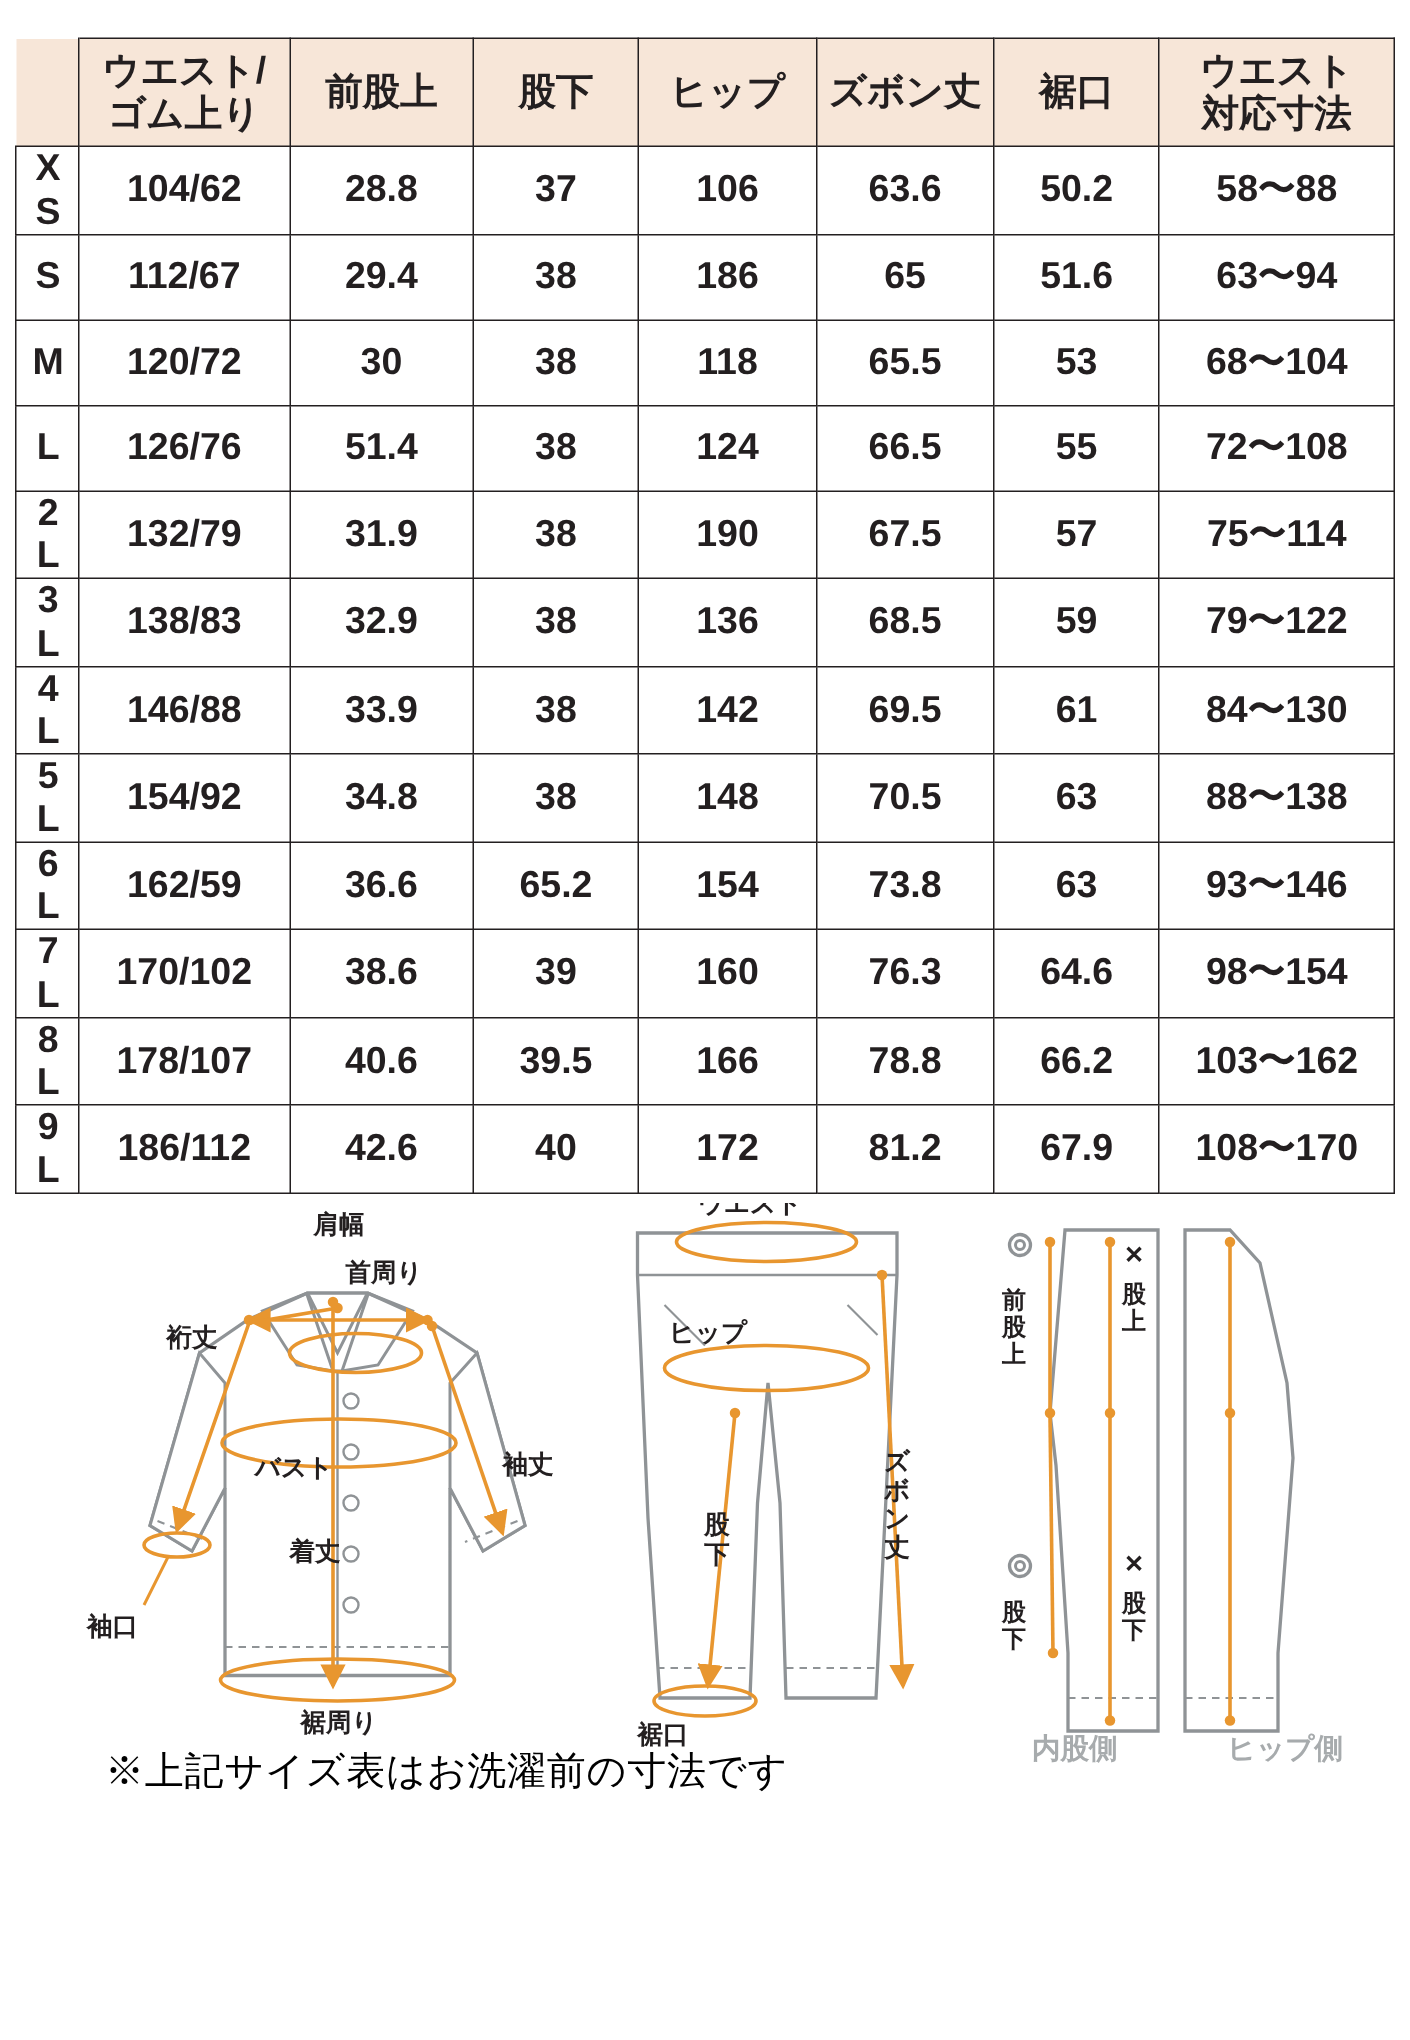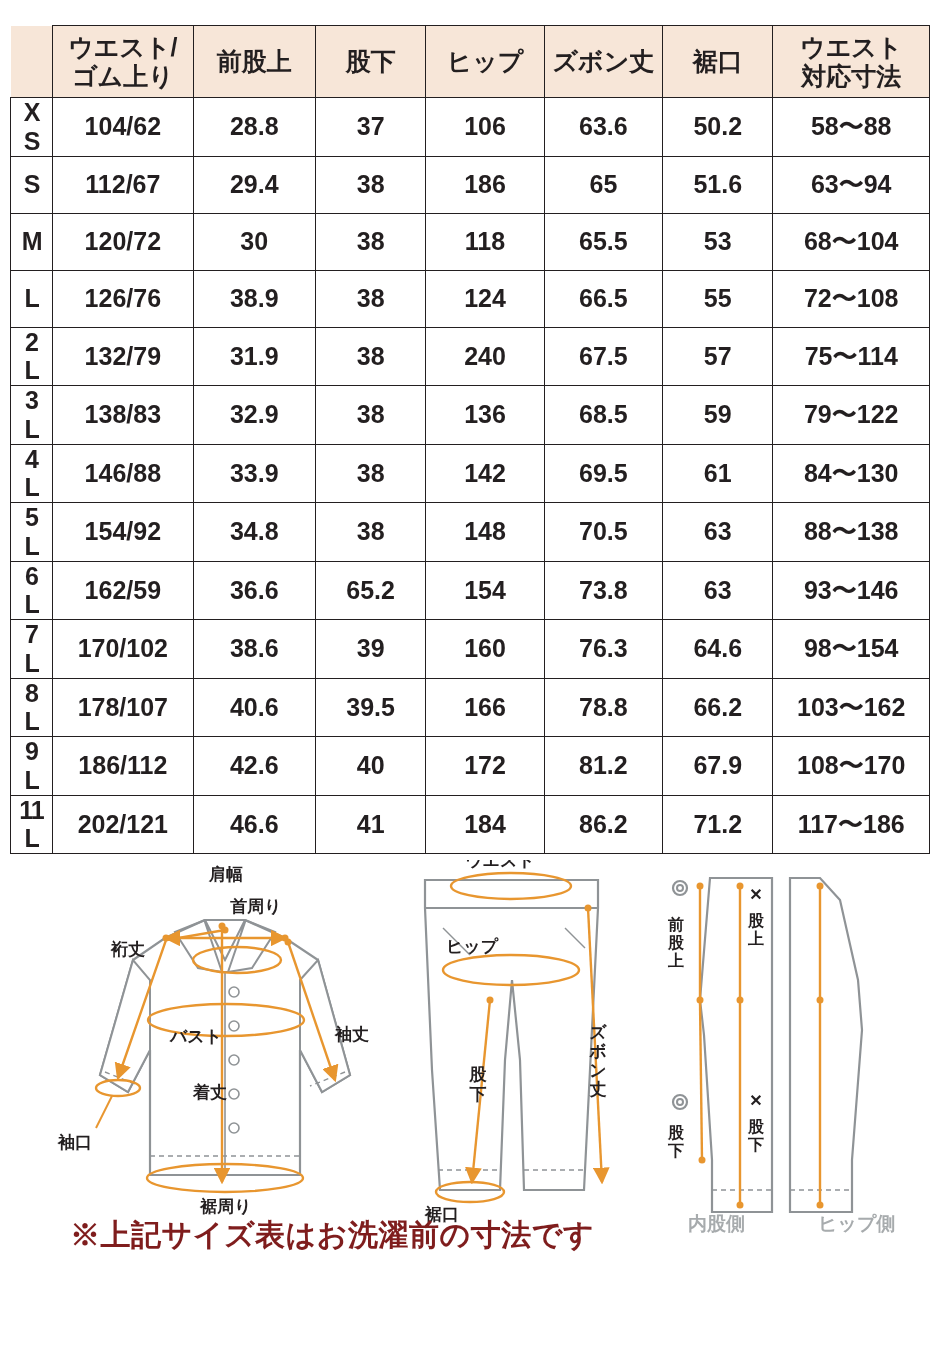--- a/index.html
+++ b/index.html
@@ -75,23 +75,23 @@
     width: 940px;
     height: 400px;
     margin-top: 6px;
   }
   .illus svg { display: block; }
 
   .note {
     position: absolute;
     left: 70px;
     bottom: 4px;
-    font-size: 30px;
-    font-weight: bold;
-    color: #7f1d1d;
+    font-size: 26px;
+    font-weight: normal;
+    color: #000000;
     letter-spacing: 0.5px;
   }
 </style>
 </head>
 <body>
 
 <div id="page">
 
   <div class="table-wrap">
     <table class="size-table">
@@ -167,38 +167,38 @@
             <td>53</td>
             <td>68〜104</td>
           </tr>
           <tr>
             <td class="size-cell">
               <span class="stack">
                 <span>L</span>
               </span>
             </td>
             <td>126/76</td>
-            <td>38.9</td>
+            <td>51.4</td>
             <td>38</td>
             <td>124</td>
             <td>66.5</td>
             <td>55</td>
             <td>72〜108</td>
           </tr>
           <tr>
             <td class="size-cell">
               <span class="stack">
                 <span>2</span>
                 <span>L</span>
               </span>
             </td>
             <td>132/79</td>
             <td>31.9</td>
             <td>38</td>
-            <td>240</td>
+            <td>190</td>
             <td>67.5</td>
             <td>57</td>
             <td>75〜114</td>
           </tr>
           <tr>
             <td class="size-cell">
               <span class="stack">
                 <span>3</span>
                 <span>L</span>
               </span>
@@ -293,35 +293,20 @@
                 <span>L</span>
               </span>
             </td>
             <td>186/112</td>
             <td>42.6</td>
             <td>40</td>
             <td>172</td>
             <td>81.2</td>
             <td>67.9</td>
             <td>108〜170</td>
-          </tr>
-          <tr>
-            <td class="size-cell">
-              <span class="stack">
-                <span>11</span>
-                <span>L</span>
-              </span>
-            </td>
-            <td>202/121</td>
-            <td>46.6</td>
-            <td>41</td>
-            <td>184</td>
-            <td>86.2</td>
-            <td>71.2</td>
-            <td>117〜186</td>
           </tr>
         </tbody>
     </table>
   </div>
 
   <div class="illus">
     <svg width="940" height="400" viewBox="0 0 940 400">
       <defs>
         <marker id="arrH" markerWidth="7" markerHeight="7" refX="6" refY="3.5" orient="auto">
           <path d="M0,0 L7,3.5 L0,7 z" fill="#e8962f"></path>

